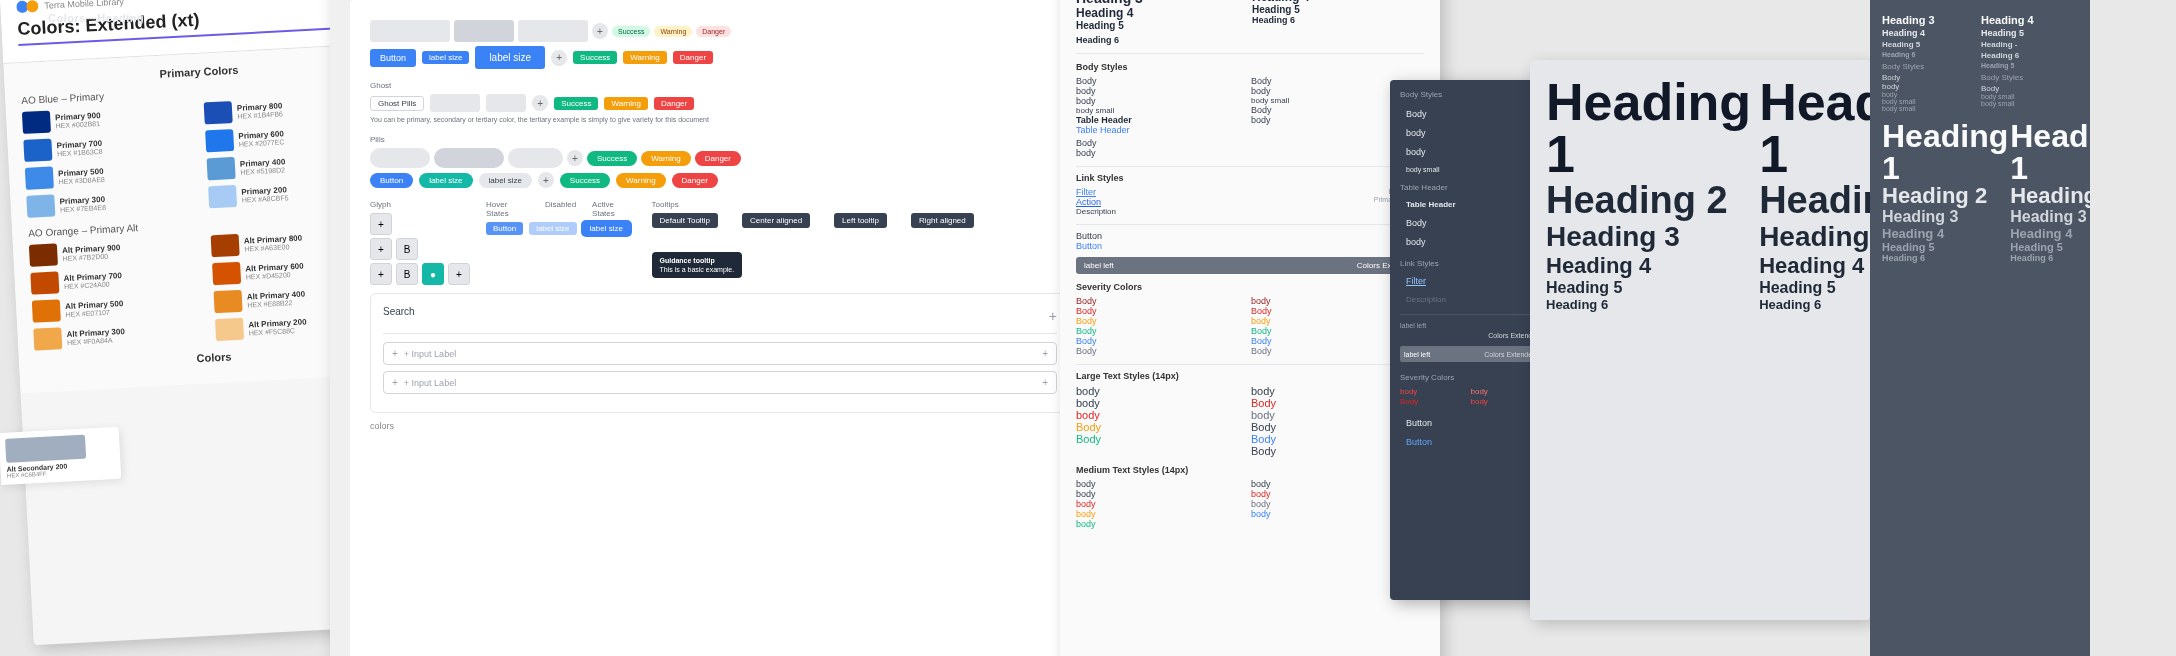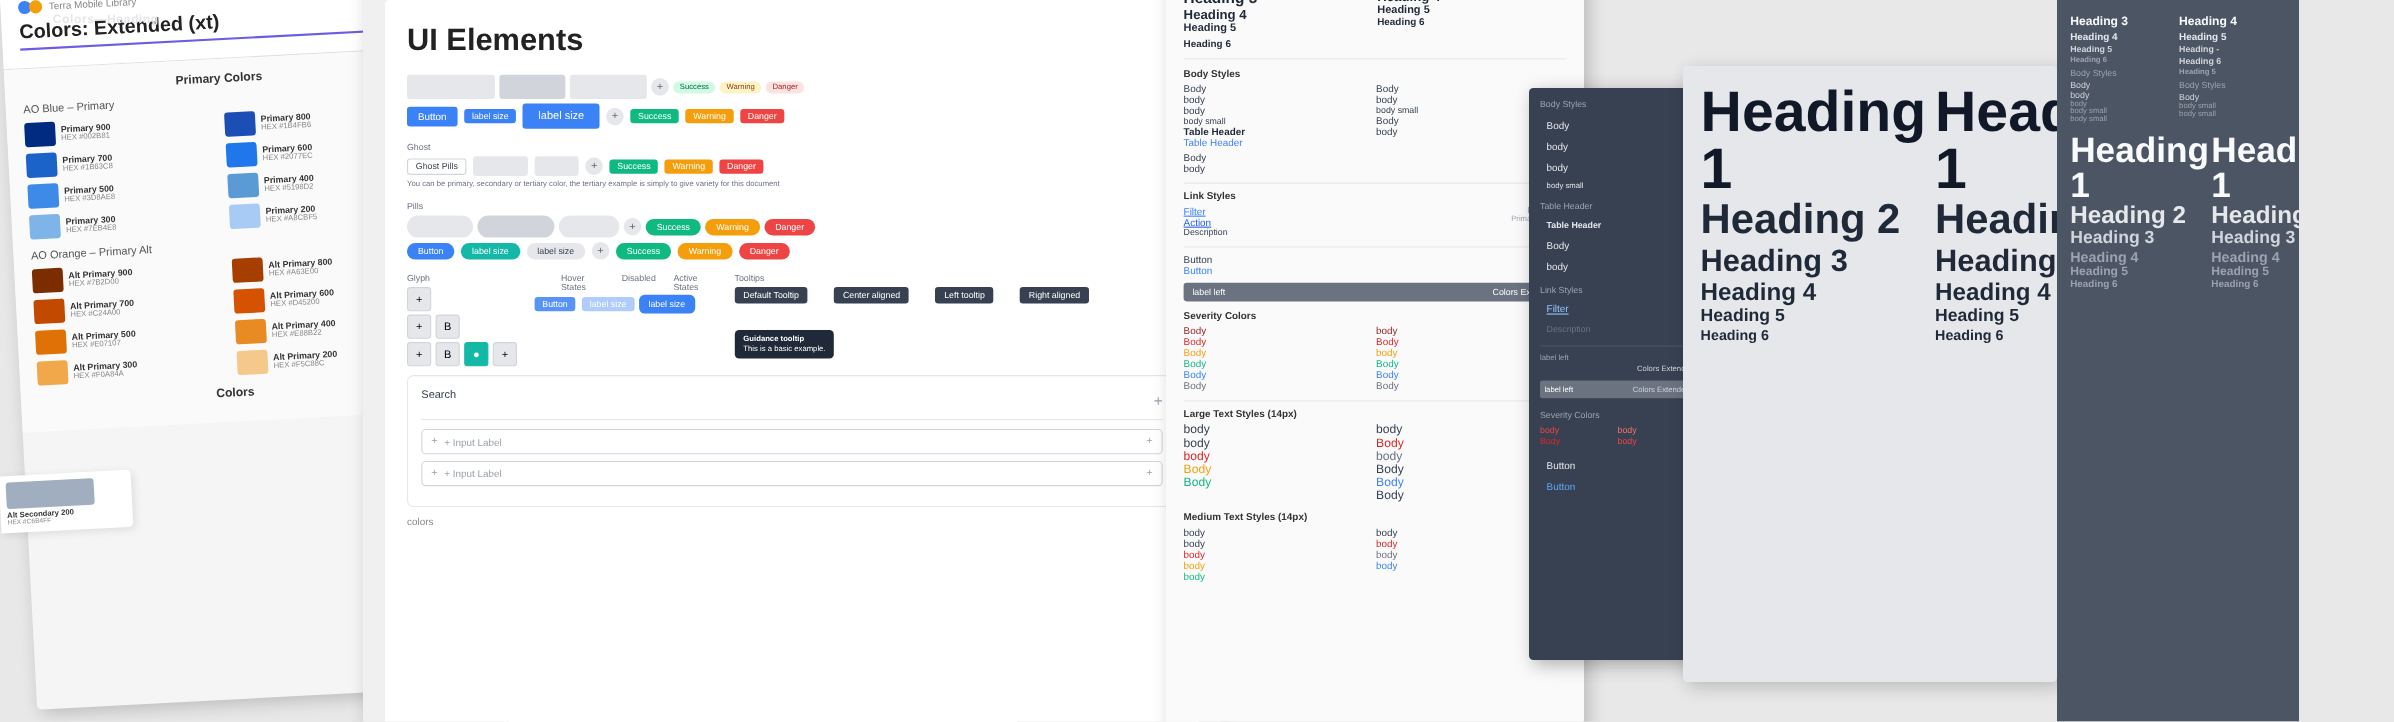--- a/index.html
+++ b/index.html
@@ -568,21 +568,20 @@
 </div>
 
 <div style="position:absolute; left:0; top:430px; width:120px; background:#fff; border-radius:0 4px 4px 0; padding:6px; box-shadow:2px 2px 8px rgba(0,0,0,0.1); transform:rotate(-3deg);">
   <div style="width:80px;height:24px;background:#a0aec0;border-radius:3px;margin-bottom:3px;"></div>
   <div style="font-size:7px;font-weight:600;color:#333;">Alt Secondary 200</div>
   <div style="font-size:6px;color:#888;">HEX #C6B4FF</div>
 </div>
 
 <div class="panel-ui">
   <div class="panel-ui-inner">
-    <div class="ui-title">UI Elements</div>
 
     <div class="ui-section">
       <div style="display:flex;align-items:center;gap:4px;flex-wrap:wrap;margin-bottom:4px;">
         <div style="width:80px;height:22px;background:#e5e7eb;border-radius:3px;"></div>
         <div style="width:60px;height:22px;background:#d1d5db;border-radius:3px;"></div>
         <div style="width:70px;height:22px;background:#e5e7eb;border-radius:3px;"></div>
         <span class="plus-icon">+</span>
         <span class="badge badge-success">Success</span>
         <span class="badge badge-warning">Warning</span>
         <span class="badge badge-danger">Danger</span>
@@ -645,21 +644,21 @@
           <div class="glyph-btn">B</div>
         </div>
         <div class="glyph-row">
           <div class="glyph-btn">+</div>
           <div class="glyph-btn">B</div>
           <div class="glyph-btn glyph-btn-teal">●</div>
           <div class="glyph-btn">+</div>
         </div>
       </div>
       <div>
-        <div style="display:flex;gap:16px;margin-left:24px;">
+        <div style="display:flex;gap:16px;">
           <span class="ghost-section-label">Hover States</span>
           <span class="ghost-section-label">Disabled</span>
           <span class="ghost-section-label">Active States</span>
         </div>
         <div class="btn-row">
           <button class="btn btn-primary btn-sm" style="opacity:0.85;">Button</button>
           <button class="btn btn-primary btn-sm" style="opacity:0.4;">label size</button>
           <button class="btn btn-primary btn-sm" style="box-shadow:0 0 0 2px #3b82f6;">label size</button>
         </div>
       </div>

